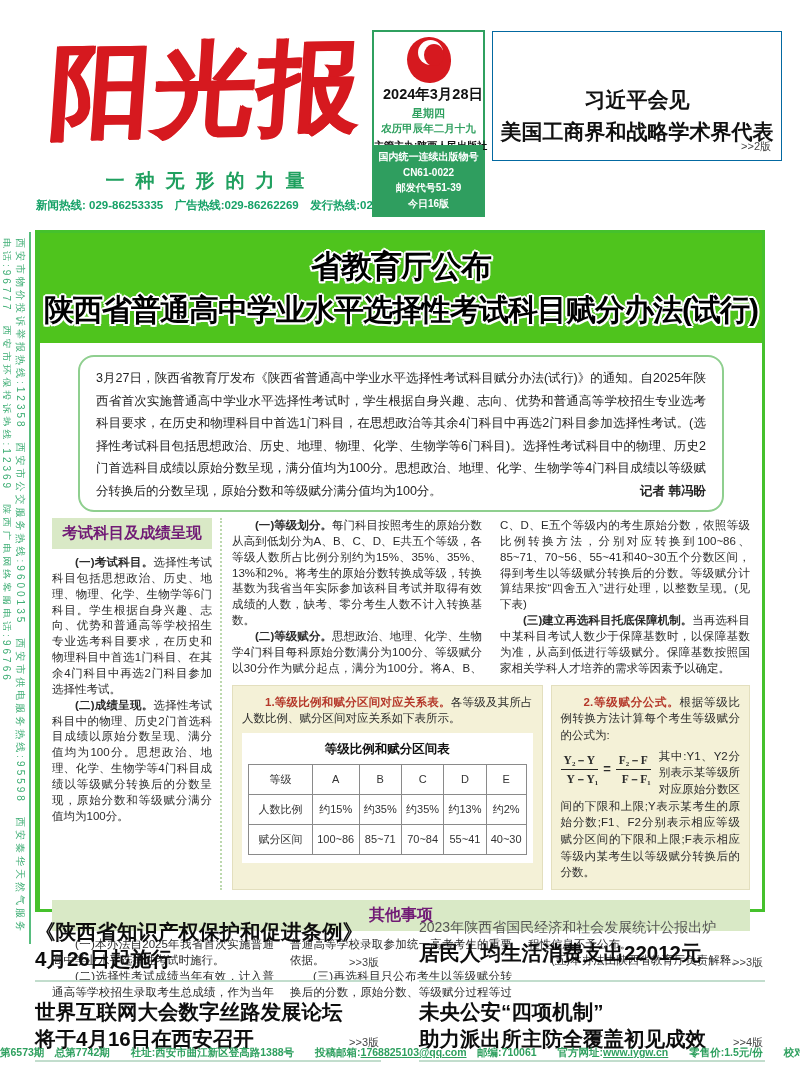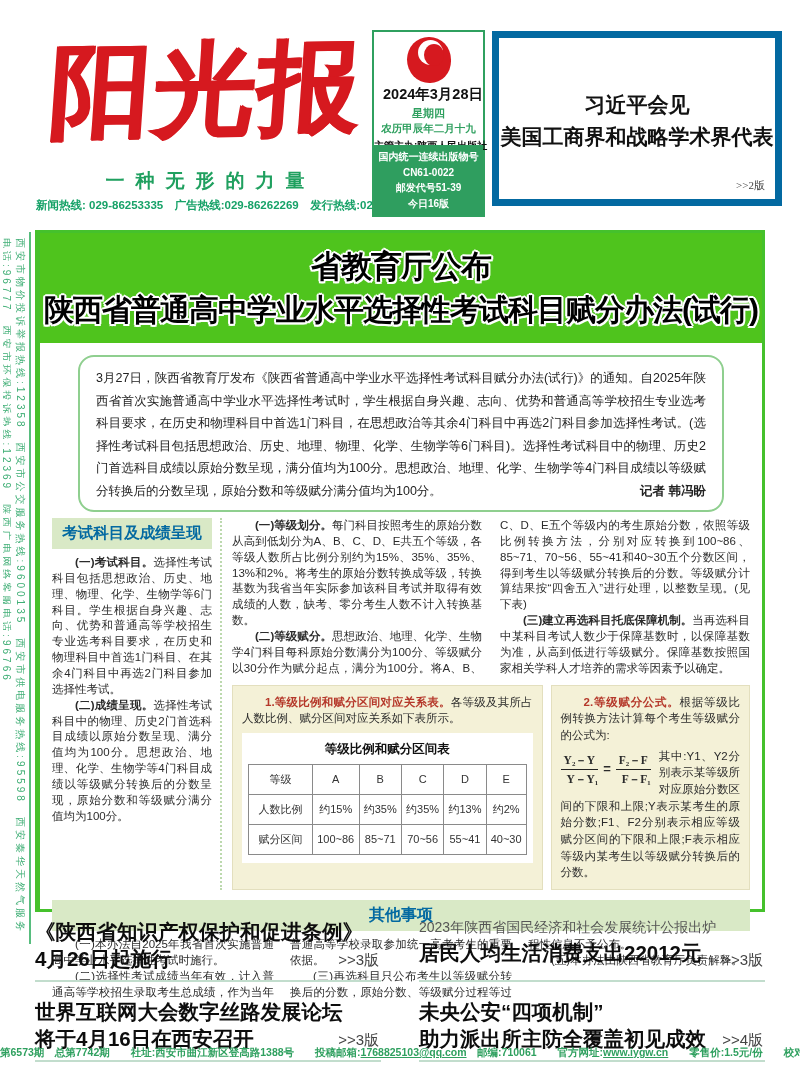--- a/index.html
+++ b/index.html
@@ -48,22 +48,22 @@
   .date-box .d-lunar { font-size:10.5px; font-weight:bold; color:#2fa05f; margin-top:1px; }
   .date-box .d-org { font-size:10px; color:#111; font-weight:bold; margin-top:3px; white-space:nowrap; }
   .date-box .d-pub { font-size:10px; color:#111; font-weight:bold; margin-top:1px; }
   .date-box .d-green {
     position:absolute; left:0; bottom:0; width:100%; background:#2f9e5f; color:#fff;
     font-size:10px; font-weight:bold; padding:4px 1px; line-height:1.55;
   }
 
   
   .top-story {
-    position:absolute; left:492px; top:31px; width:290px; height:175px;
-    border:7px solid #0369a1; background:#fff;font-family:Liberation Serif, serif;
+    position:absolute; left:492px; top:31px; width:290px; height:130px;
+    border:1px solid #0369a1; background:#fff;
   }
   .top-story .ts-inner {
     position:absolute; left:0; top:52px; width:100%; text-align:center;
     font-size:21px; font-weight:900; color:#111; line-height:1.5;
   }
   .top-story .ts-ref {
     position:absolute; right:10px; bottom:6px; font-size:11px; color:#444; cursor:pointer;
   }
 
   
@@ -88,21 +88,21 @@
     padding:10px 16px 8px; font-size:12.5px; line-height:1.8; color:#222; text-align:justify;
   }
   .intro-box p { text-indent:2em; display:inline; }
   .intro-box .byline { float:right; font-weight:900; font-size:12.5px; }
 
   .cols { display:flex; margin:6px 12px 0; }
   .col-left { width:170px; padding-right:8px; border-right:2px dotted #bcd9ae; }
   .col-right { flex:1; padding-left:10px; }
 
   .sec-head {
-    background:#d9e9c6; color:#0369a1; font-weight:900; text-align:center;
+    background:#d9e9c6; color:#701a75; font-weight:900; text-align:center;
     font-size:16px; padding:5px 2px; margin-bottom:6px;
   }
   .col-left .sec-head { font-size:15.5px; letter-spacing:0; }
 
   .body-txt { font-size:11.5px; line-height:1.38; text-align:justify; color:#2b2b2b; }
   .body-txt p { text-indent:2em; }
   .body-txt .lead { font-weight:900; }
 
   .two-col { column-count:2; column-gap:18px; }
   .three-col { column-count:3; column-gap:16px; }
@@ -131,21 +131,21 @@
   .sec3 { margin:10px 12px 0; }
 
   
   .news-grid {
     position:absolute; left:35px; top:918px; width:730px;
     display:grid; grid-template-columns:1fr 1fr; column-gap:38px; row-gap:16px;
   }
   .news-item { position:relative; border-bottom:2px solid #c2ddcd; padding-bottom:8px; min-height:56px; }
   .news-item .kicker { font-size:14px; color:#555; line-height:1.3; margin-bottom:3px; }
   .news-item .hl { font-size:20.5px; font-weight:900; color:#0d0d0d; line-height:1.32; cursor:pointer; }
-  .news-item .ref { position:absolute; right:2px; bottom:10px; font-size:15px; color:#444; cursor:pointer; }
+  .news-item .ref { position:absolute; right:2px; bottom:10px; font-size:11px; color:#444; cursor:pointer; }
 
   
   .footer {
     position:absolute; left:0; top:1046px; width:100%; text-align:center;
     font-size:10.5px; font-weight:bold; color:#2fa05f; white-space:nowrap;
   }
   .footer a { color:#2fa05f; text-decoration:underline; cursor:pointer; }
 </style>
 </head>
 <body>
@@ -236,21 +236,21 @@
                   <td>约15%</td>
                   <td>约35%</td>
                   <td>约35%</td>
                   <td>约13%</td>
                   <td>约2%</td>
                 </tr>
                 <tr>
                   <td>赋分区间</td>
                   <td>100~86</td>
                   <td>85~71</td>
-                  <td>70~56</td>
+                  <td>70~84</td>
                   <td>55~41</td>
                   <td>40~30</td>
                 </tr>
               </tbody>
                 </table>
             </div>
           </div>
 
           <div class="note-box box2">
             <div class="note-p"><span class="lead-red">2.等级赋分公式。</span><span>根据等级比例转换方法计算每个考生等级赋分的公式为:</span></div>

